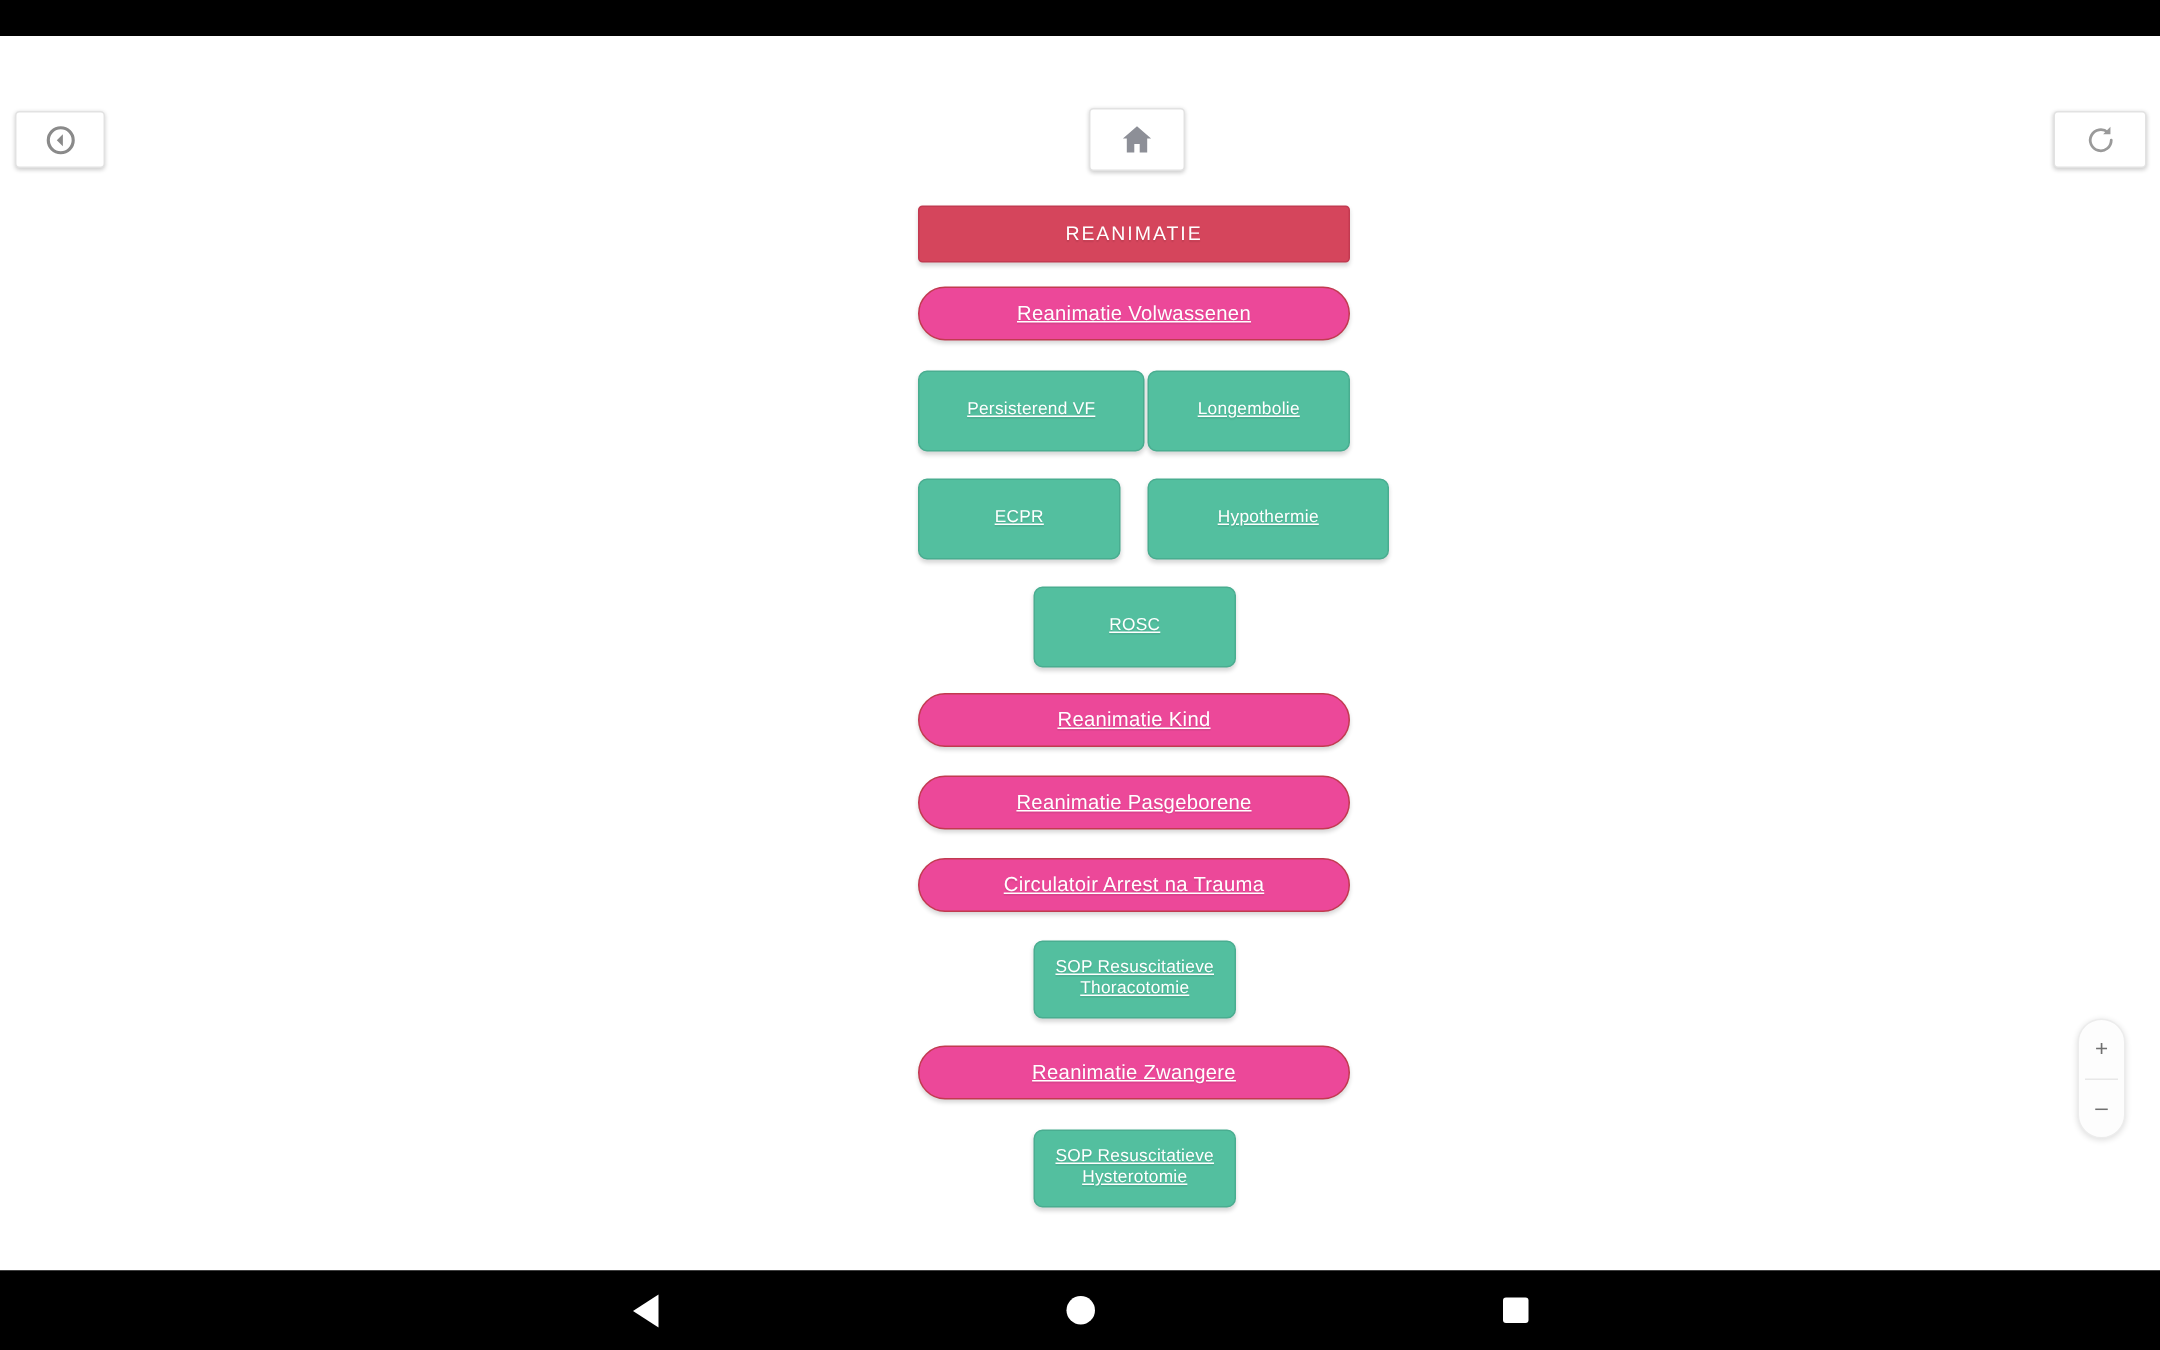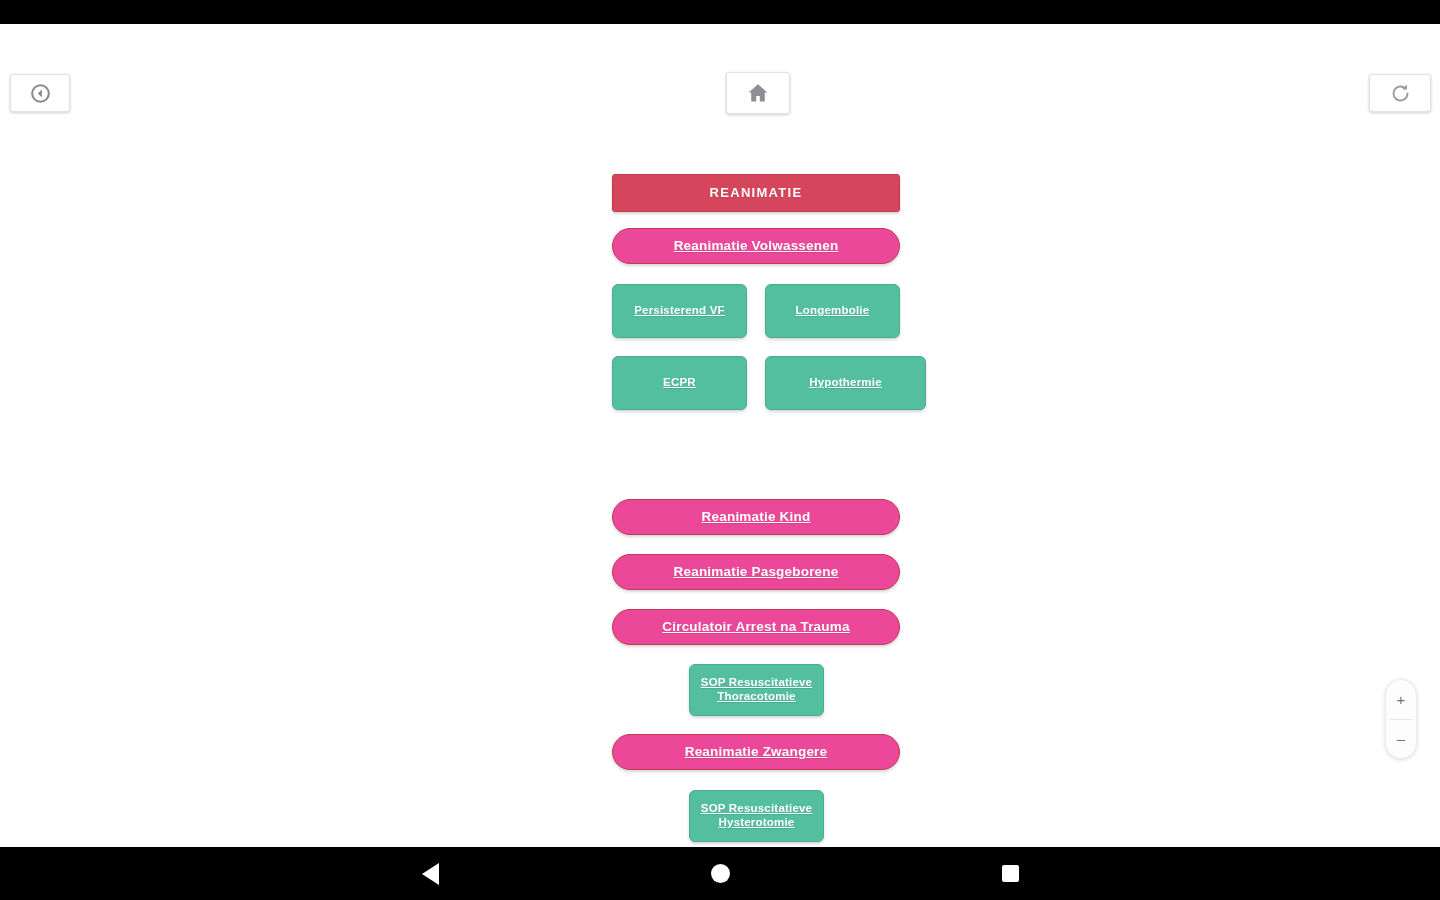--- a/index.html
+++ b/index.html
@@ -98,25 +98,24 @@
     height: 823px;
   }
 
   .node {
     position: absolute;
     display: flex;
     align-items: center;
     justify-content: center;
     text-align: center;
     color: #ffffff;
-    font-weight: bold;
+    font-weight: normal;
     letter-spacing: 0.2px;
     cursor: pointer;
     line-height: 1.18;
-    margin-top: 37px;
   }
 
   
   .node.title {
     background: #d5455c;
     border: 1px solid #c23a50;
     border-radius: 3px;
     font-size: 13px;
     letter-spacing: 1.3px;
     box-shadow: 0 2px 3px rgba(0,0,0,0.16);
@@ -226,31 +225,34 @@
       <div class="zoom-btn zoom-out">–</div>
     </div>
 
     <div class="flow" id="flow">
         <div class="node title" style="left: 612px; top: 113px; width: 288px; height: 38px;">
           <span class="label">REANIMATIE</span>
         </div>
         <div class="node red" style="left: 612px; top: 167px; width: 288px; height: 36px;">
           <span class="label">Reanimatie Volwassenen</span>
         </div>
-        <div class="node green" style="left: 612px; top: 223px; width: 135px; height: 54px;">
+        <div class="node green" style="left: 612px; top: 223px; width: 151px; height: 54px;">
           <span class="label">Persisterend VF</span>
         </div>
         <div class="node green" style="left: 765px; top: 223px; width: 135px; height: 54px; text-align: right;">
           <span class="label">Longembolie</span>
         </div>
         <div class="node green" style="left: 612px; top: 295px; width: 135px; height: 54px;">
           <span class="label">ECPR</span>
         </div>
         <div class="node green" style="left: 765px; top: 295px; width: 161px; height: 54px;">
           <span class="label">Hypothermie</span>
+        </div>
+        <div class="node green" style="left: 689px; top: 367px; width: 135px; height: 54px;">
+          <span class="label">ROSC</span>
         </div>
         <div class="node red" style="left: 612px; top: 438px; width: 288px; height: 36px;">
           <span class="label">Reanimatie Kind</span>
         </div>
         <div class="node red" style="left: 612px; top: 493px; width: 288px; height: 36px;">
           <span class="label">Reanimatie Pasgeborene</span>
         </div>
         <div class="node red" style="left: 612px; top: 548px; width: 288px; height: 36px;">
           <span class="label">Circulatoir Arrest na Trauma</span>
         </div>

